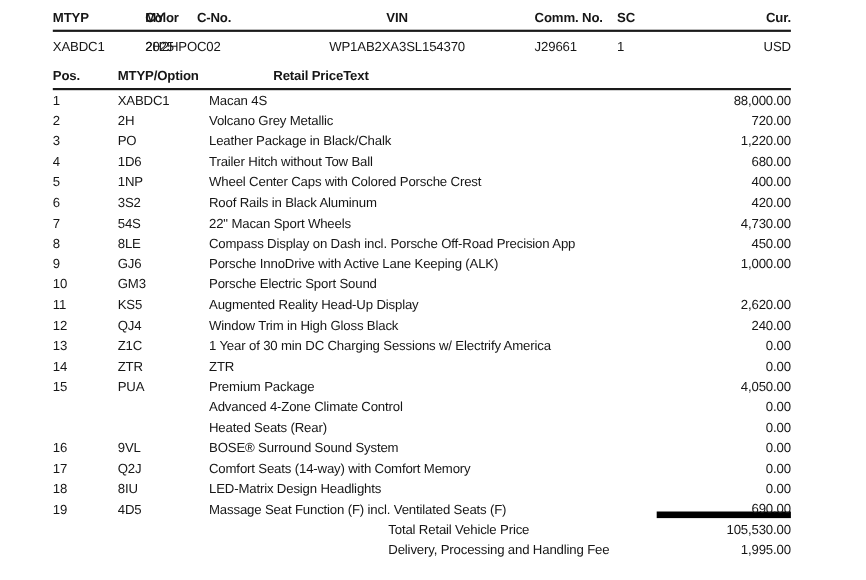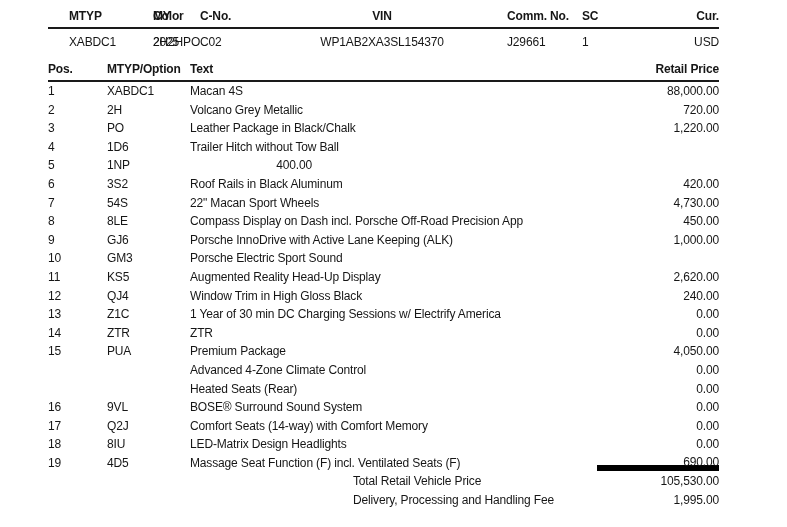--- a/index.html
+++ b/index.html
@@ -21,21 +21,21 @@
   .hdr {
     font-weight: bold;
     border-bottom: 2px solid #1a1a1a;
     padding-bottom: 3px;
     line-height: 15px;
   }
   .vals { line-height: 18px; padding-top: 4px; }
   .cell { white-space: nowrap; }
 
   
-  .c-mtyp  { width: 48px; margin-left: 21px; }
+  .c-mtyp  { width: 48px; }
   .c-my    { width: 36px; padding-left: 36px; }
   .c-color { width: 47px; }
   .c-cno   { width: 57px; }
   .c-vin   { width: 250px; text-align: center; }
   .c-comm  { width: 75px; }
   .c-sc    { flex: 1; }
   .c-cur   { width: 60px; text-align: right; }
 
   .gap1 { height: 11px; }
 
@@ -79,22 +79,22 @@
     <span class="cell c-comm">J29661</span>
     <span class="cell c-sc">1</span>
     <span class="cell c-cur">USD</span>
   </div>
 
   <div class="gap1"></div>
 
   <div class="flex-row hdr">
     <span class="cell o-pos">Pos.</span>
     <span class="cell o-code">MTYP/Option</span>
+    <span class="cell o-price">Retail Price</span>
     <span class="cell o-text">Text</span>
-    <span class="cell o-price">Retail Price</span>
   </div>
 
   <div>
   <div class="orow">
     <span class="cell o-pos">1</span>
     <span class="cell o-code">XABDC1</span>
     <span class="cell o-text">Macan 4S</span>
     <span class="cell o-price">88,000.00</span>
   </div>
 
@@ -109,25 +109,27 @@
     <span class="cell o-pos">3</span>
     <span class="cell o-code">PO</span>
     <span class="cell o-text">Leather Package in Black/Chalk</span>
     <span class="cell o-price">1,220.00</span>
   </div>
 
   <div class="orow">
     <span class="cell o-pos">4</span>
     <span class="cell o-code">1D6</span>
     <span class="cell o-text">Trailer Hitch without Tow Ball</span>
+    <span class="cell o-price">680.00</span>
   </div>
 
   <div class="orow">
     <span class="cell o-pos">5</span>
     <span class="cell o-code">1NP</span>
+    <span class="cell o-text">Wheel Center Caps with Colored Porsche Crest</span>
     <span class="cell o-price">400.00</span>
   </div>
 
   <div class="orow">
     <span class="cell o-pos">6</span>
     <span class="cell o-code">3S2</span>
     <span class="cell o-text">Roof Rails in Black Aluminum</span>
     <span class="cell o-price">420.00</span>
   </div>
 

